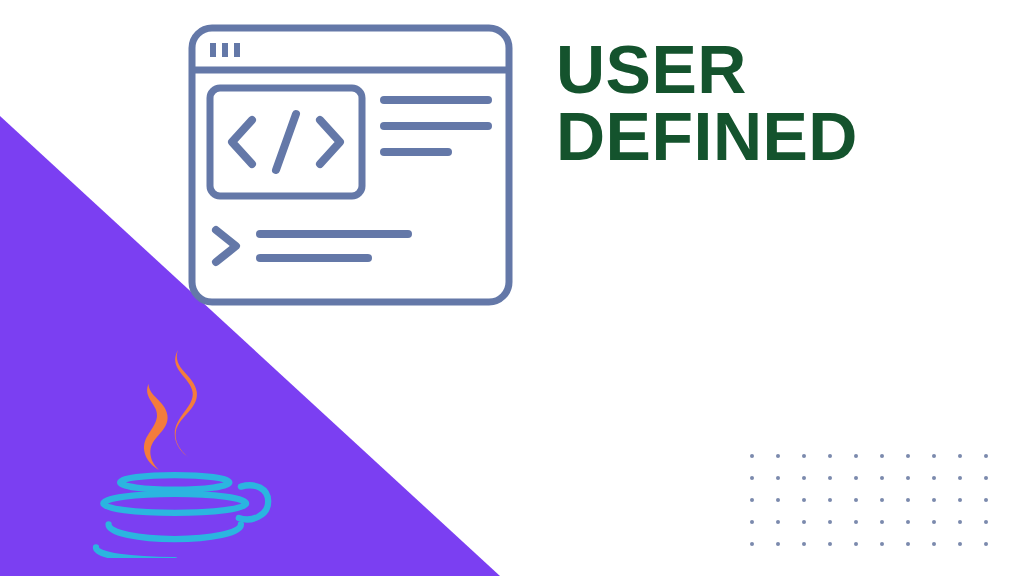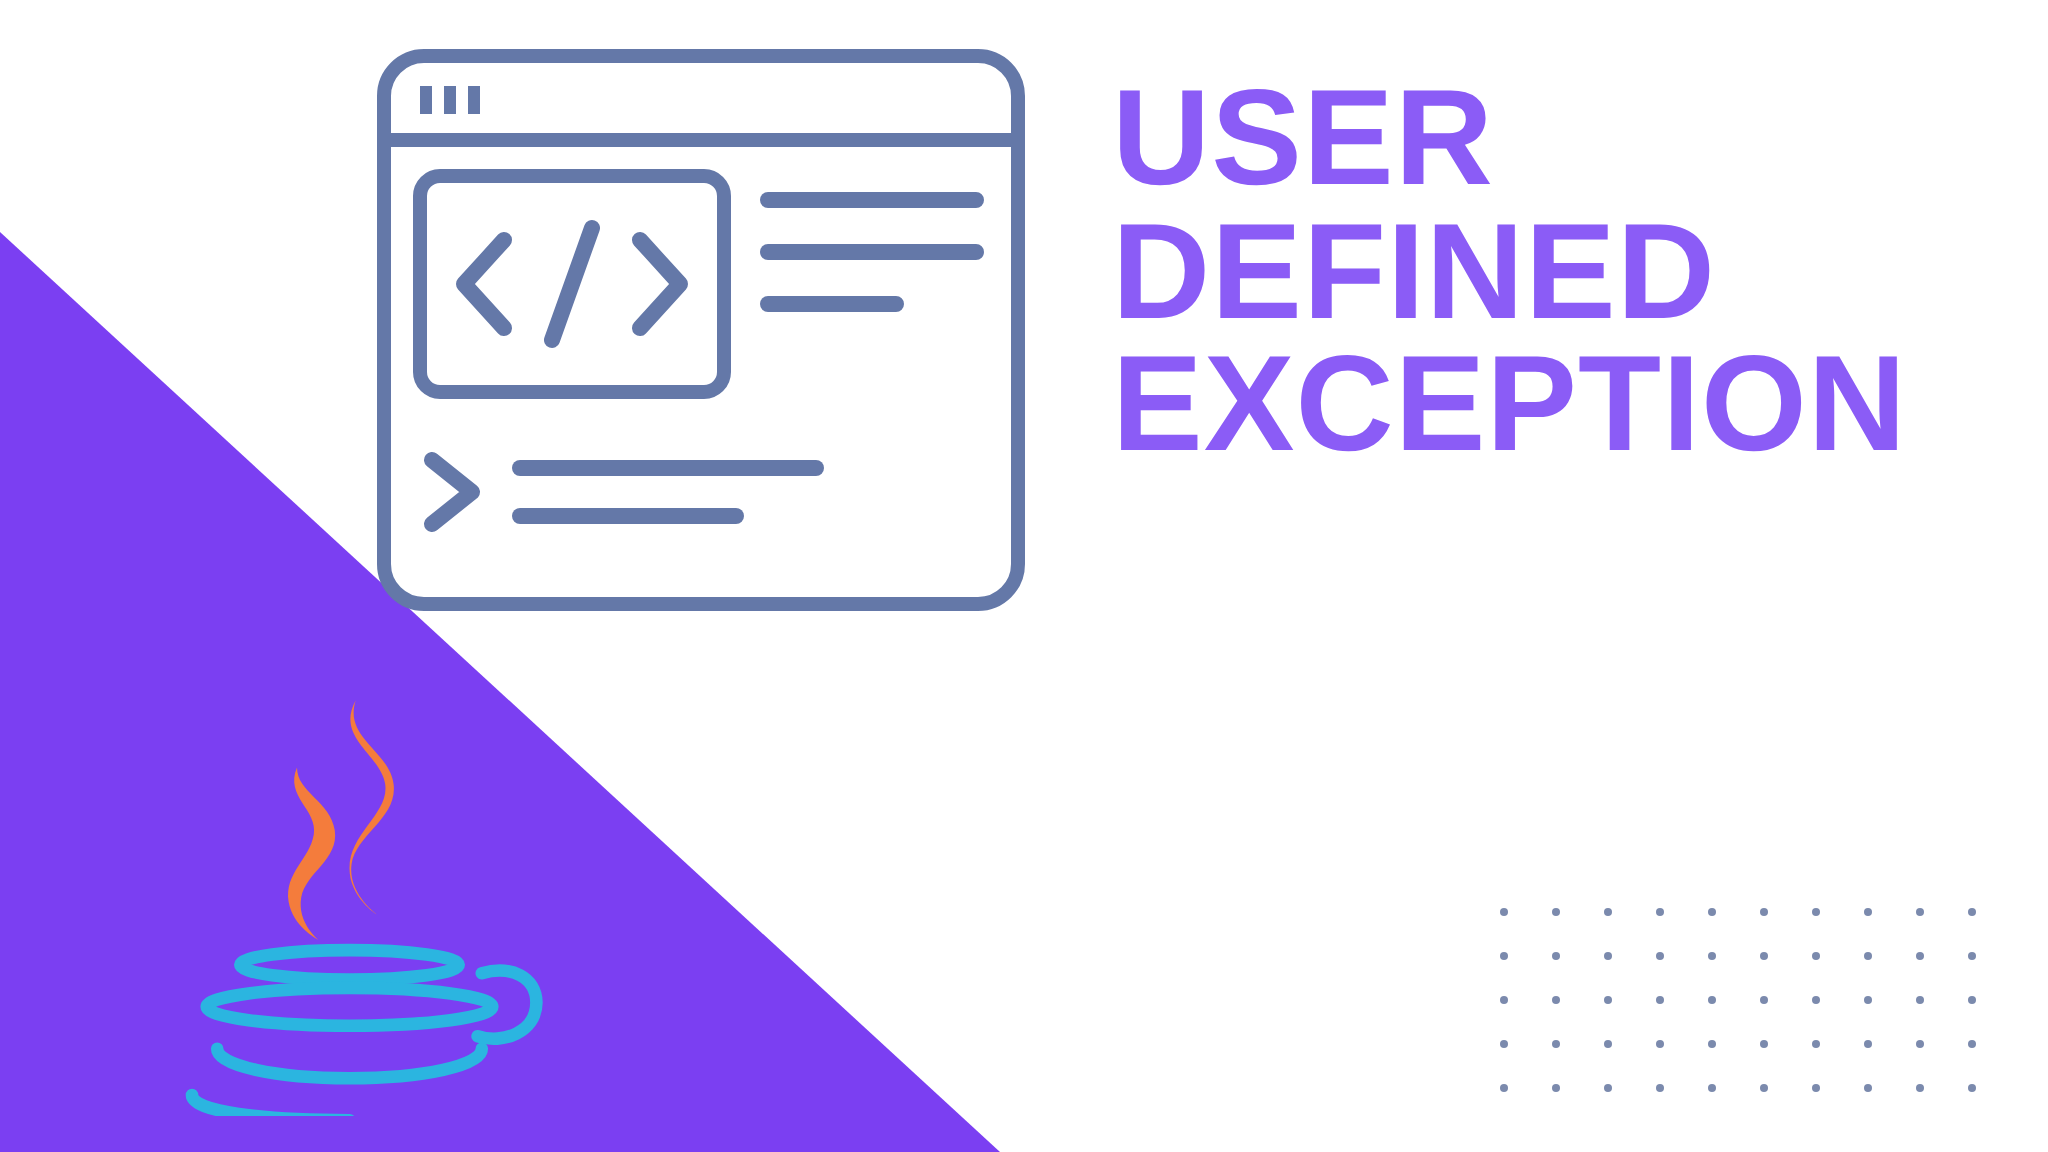--- a/index.html
+++ b/index.html
@@ -35,21 +35,21 @@
       width: 325px;
       height: 282px;
     }
     .title {
       position: absolute;
       top: 36px;
       left: 556px;
       font-size: 68px;
       font-weight: 900;
       line-height: 0.98;
-      color: #8b5cf6;
+      color: #14532d;
       letter-spacing: 0.5px;
     }
     .title-line { display: block; }
     .dot-grid {
       position: absolute;
       bottom: 30px;
       right: 36px;
       display: grid;
       grid-template-columns: repeat(10, 1fr);
       grid-template-rows: repeat(5, 1fr);
@@ -95,21 +95,20 @@
     <line x1="196" y1="128" x2="260" y2="128" stroke="#6478a8" stroke-width="8" stroke-linecap="round"></line>
     <path d="M 28 206 L 48 222 L 28 238" fill="none" stroke="#6478a8" stroke-width="8" stroke-linecap="round" stroke-linejoin="round"></path>
     <line x1="72" y1="210" x2="220" y2="210" stroke="#6478a8" stroke-width="8" stroke-linecap="round"></line>
     <line x1="72" y1="234" x2="180" y2="234" stroke="#6478a8" stroke-width="8" stroke-linecap="round"></line>
   </svg>
 </div>
 
 <h1 class="title">
   <span class="title-line">USER</span>
   <span class="title-line">DEFINED</span>
-  <span class="title-line">EXCEPTION</span>
 </h1>
 
 <div class="dot-grid">
   <div class="dot"></div>
     <div class="dot"></div>
     <div class="dot"></div>
     <div class="dot"></div>
     <div class="dot"></div>
     <div class="dot"></div>
     <div class="dot"></div>

